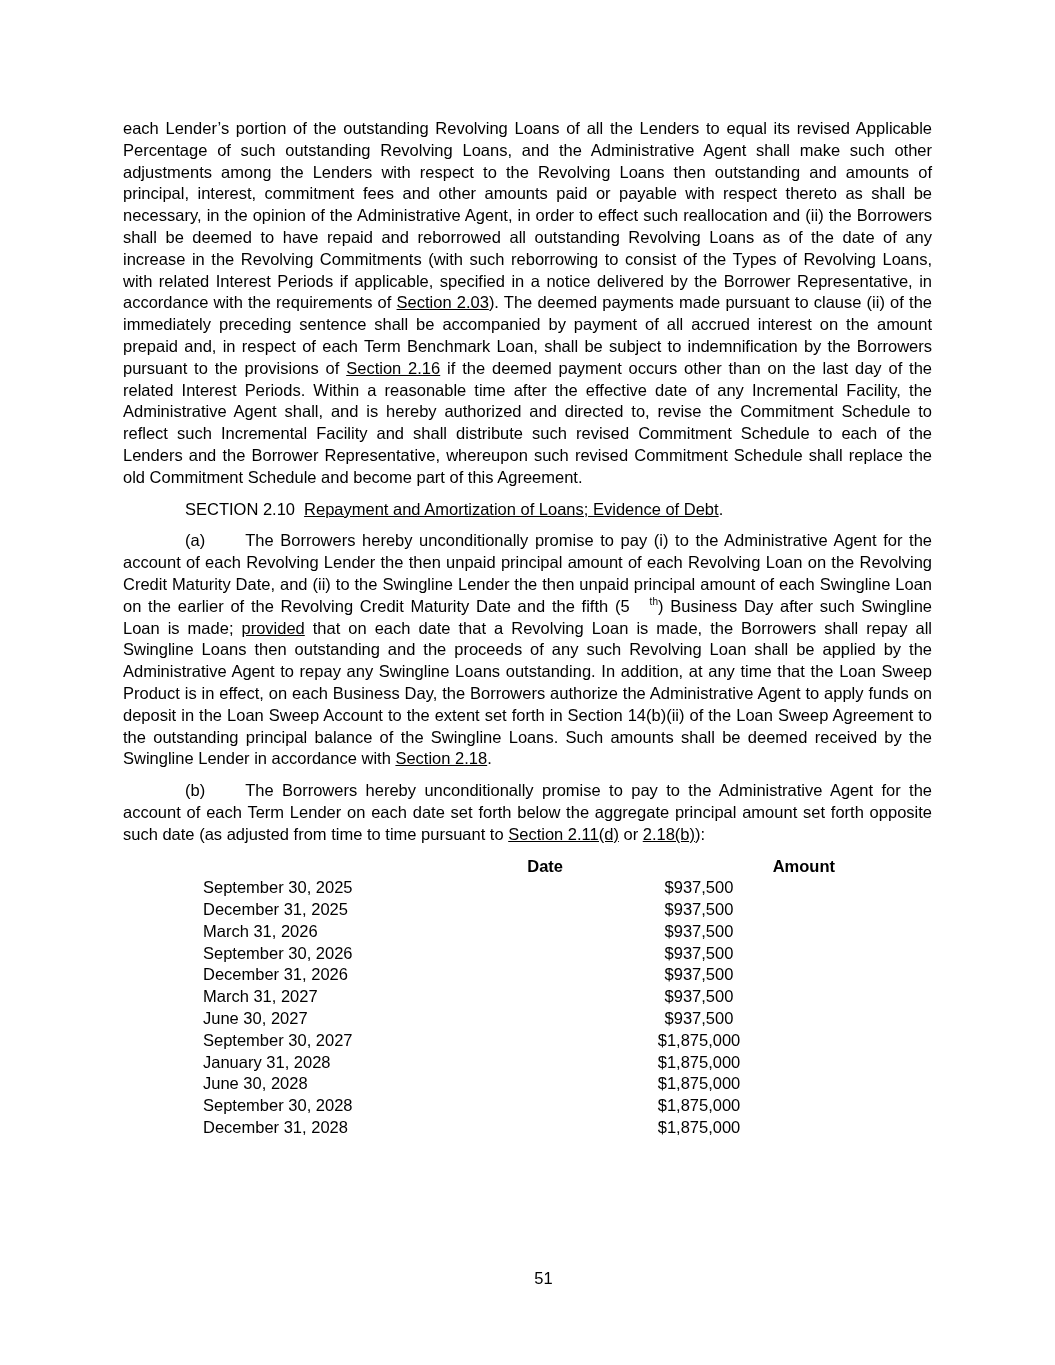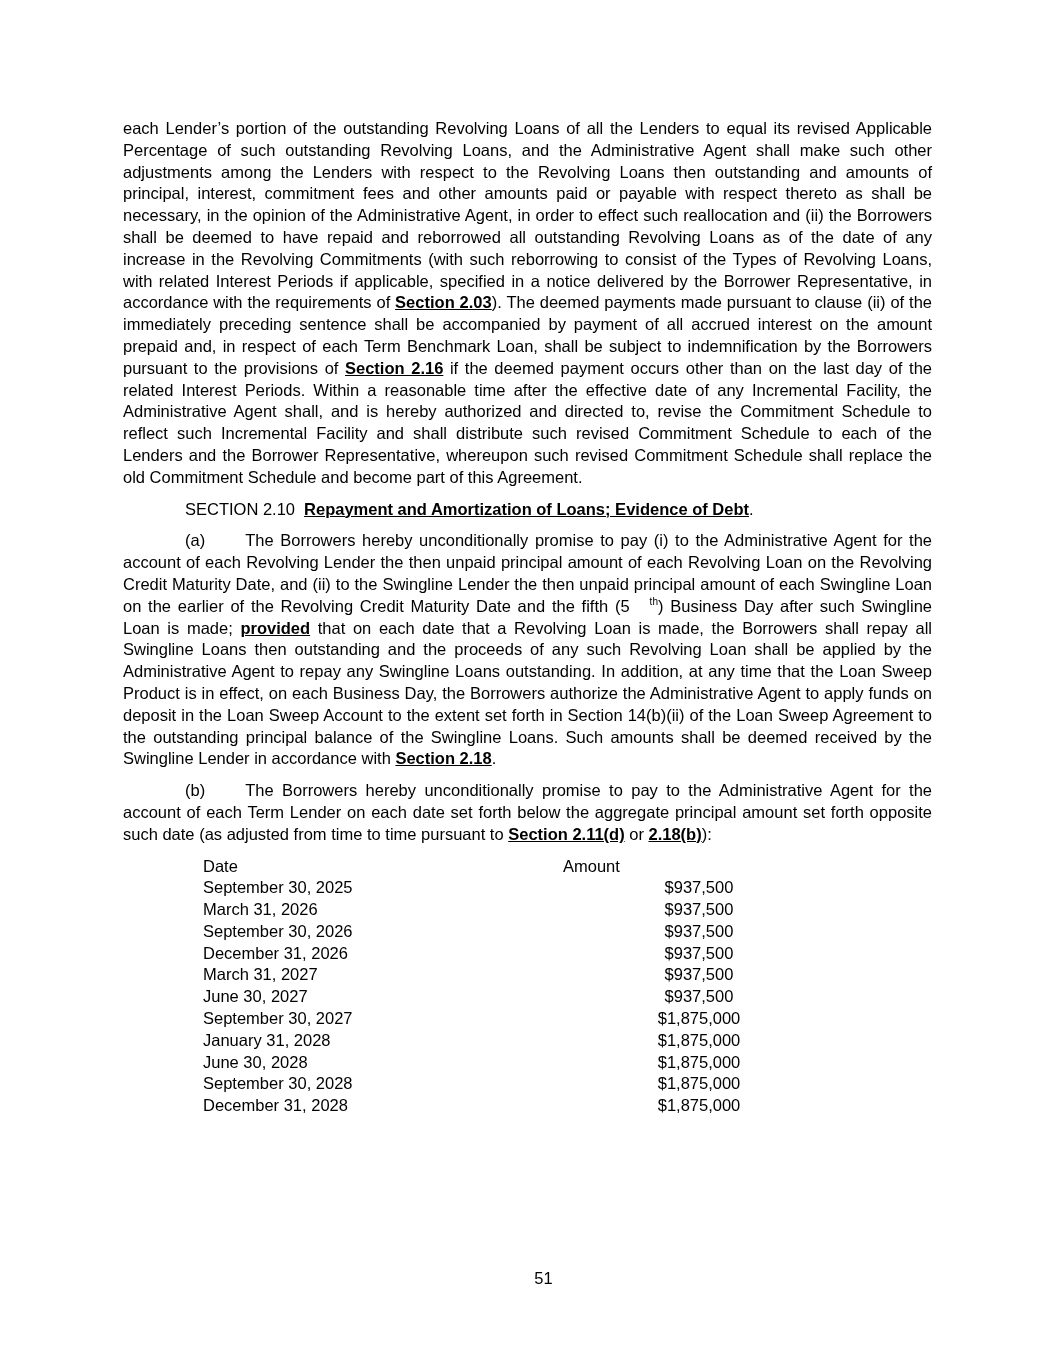--- a/index.html
+++ b/index.html
@@ -17,34 +17,34 @@
     line-height: 21.8px;
     padding: 118px 123px 0 123px;
     box-sizing: border-box;
     position: relative;
     overflow: hidden;
   }
   p { margin: 0; }
   .para { text-align: justify; }
   .indent { text-indent: 62px; }
   .gap { margin-top: 10px; }
-  .u { text-decoration: underline; font-weight: bold; }
+  .u { text-decoration: underline; }
   .heading-num { margin-right: 9px; }
   .marker { margin-right: 40px; }
   sup { font-size: 10px; line-height: 0; margin-left: 20px; }
   .sched {
     margin-top: 10px;
     margin-left: 80px;
     border-collapse: collapse;
     font-size: 16.5px;
     line-height: 21.8px;
   }
   .sched th {
-    font-weight: 400;
-    text-align: left;
+    font-weight: 700;
+    text-align: right;
     padding: 0;
   }
   .sched td { padding: 0; }
   .col-date { width: 360px; }
   .col-amount { width: 272px; }
   .dcell { text-align: left; }
   .acell { text-align: center; }
   .footer {
     position: absolute;
     bottom: 75px;
@@ -73,20 +73,24 @@
     </colgroup>
     <thead>
       <tr>
         <th>Date</th>
         <th>Amount</th>
       </tr>
     </thead>
     <tbody>
       <tr>
           <td class="dcell">September 30, 2025</td>
+          <td class="acell">$937,500</td>
+        </tr>
+      <tr>
+          <td class="dcell">December 31, 2025</td>
           <td class="acell">$937,500</td>
         </tr>
       <tr>
           <td class="dcell">March 31, 2026</td>
           <td class="acell">$937,500</td>
         </tr>
       <tr>
           <td class="dcell">September 30, 2026</td>
           <td class="acell">$937,500</td>
         </tr>

